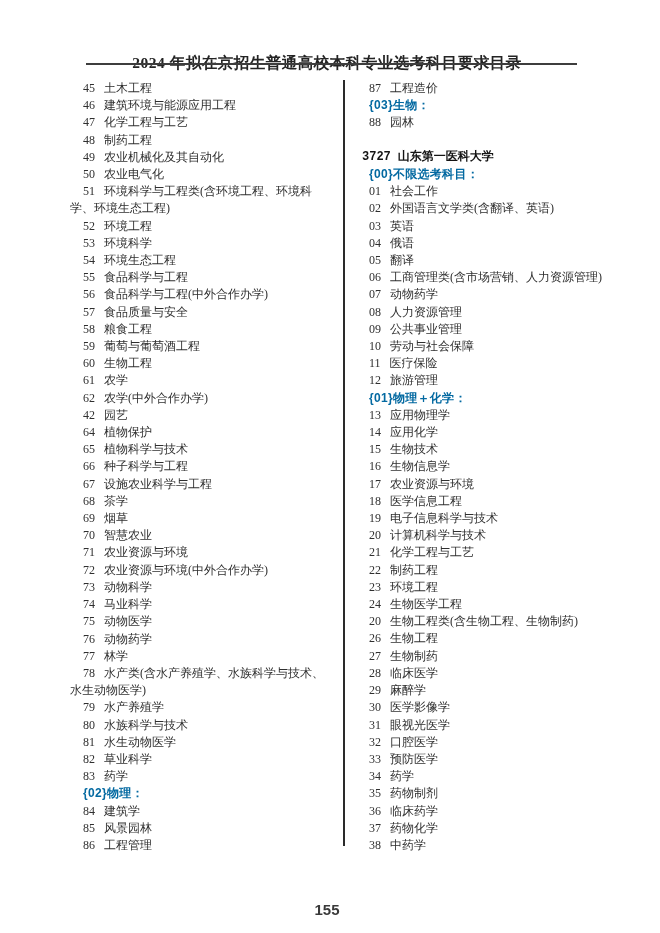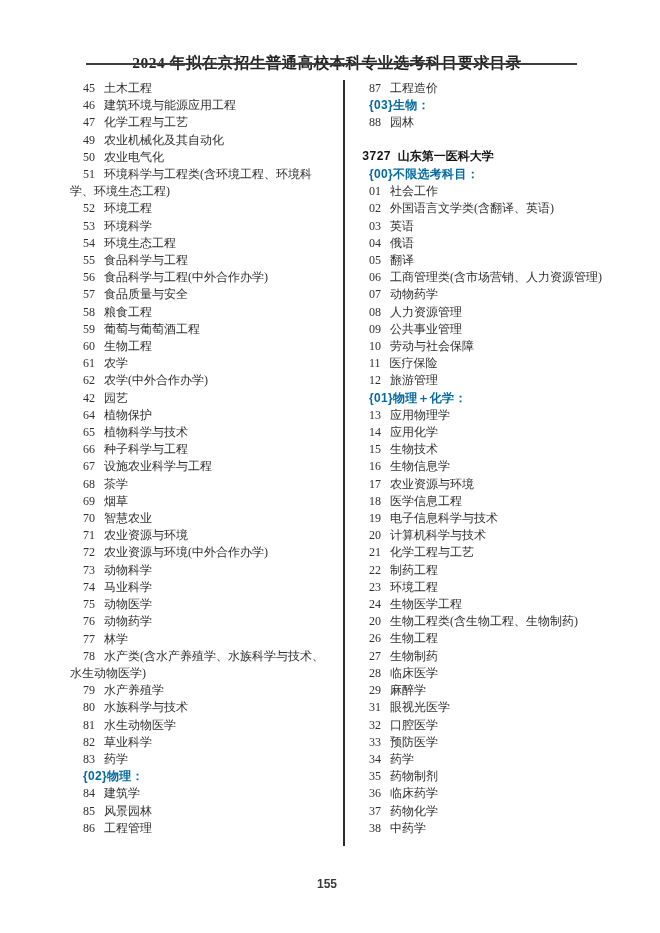--- a/index.html
+++ b/index.html
@@ -58,40 +58,41 @@
   .line.school {
     font-family: Liberation Mono, monospace;
     font-weight: 700;
     color: #141414;
     text-indent: 6px;
   }
   .line.school .num { margin-right: 7px; }
   .line.blank { height: 17.2px; }
   .page-number {
     position: absolute;
-    top: 877px; left: 0; width: 654px;
+    top: 901px; left: 0; width: 654px;
     text-align: center;
     font-family: "Liberation Sans", "DejaVu Sans", sans-serif;
-    font-size: 12px;
+    font-size: 15px;
     font-weight: 600;
     color: #3a3a3a;
   }
 </style>
 </head>
 <body>
 
 <div class="page">
   <h1 class="title">2024 年拟在京招生普通高校本科专业选考科目要求目录</h1>
   <div class="title-rule"></div>
 
   <div class="columns">
     <section class="col">
         <p class="line item"><span class="num">45</span><span class="txt">土木工程</span></p>
         <p class="line item"><span class="num">46</span><span class="txt">建筑环境与能源应用工程</span></p>
         <p class="line item"><span class="num">47</span><span class="txt">化学工程与工艺</span></p>
+        <p class="line item"><span class="num">48</span><span class="txt">制药工程</span></p>
         <p class="line item"><span class="num">49</span><span class="txt">农业机械化及其自动化</span></p>
         <p class="line item"><span class="num">50</span><span class="txt">农业电气化</span></p>
         <p class="line item"><span class="num">51</span><span class="txt">环境科学与工程类(含环境工程、环境科学、环境生态工程)</span></p>
         <p class="line item"><span class="num">52</span><span class="txt">环境工程</span></p>
         <p class="line item"><span class="num">53</span><span class="txt">环境科学</span></p>
         <p class="line item"><span class="num">54</span><span class="txt">环境生态工程</span></p>
         <p class="line item"><span class="num">55</span><span class="txt">食品科学与工程</span></p>
         <p class="line item"><span class="num">56</span><span class="txt">食品科学与工程(中外合作办学)</span></p>
         <p class="line item"><span class="num">57</span><span class="txt">食品质量与安全</span></p>
         <p class="line item"><span class="num">58</span><span class="txt">粮食工程</span></p>
@@ -156,20 +157,21 @@
         <p class="line item"><span class="num">20</span><span class="txt">计算机科学与技术</span></p>
         <p class="line item"><span class="num">21</span><span class="txt">化学工程与工艺</span></p>
         <p class="line item"><span class="num">22</span><span class="txt">制药工程</span></p>
         <p class="line item"><span class="num">23</span><span class="txt">环境工程</span></p>
         <p class="line item"><span class="num">24</span><span class="txt">生物医学工程</span></p>
         <p class="line item"><span class="num">20</span><span class="txt">生物工程类(含生物工程、生物制药)</span></p>
         <p class="line item"><span class="num">26</span><span class="txt">生物工程</span></p>
         <p class="line item"><span class="num">27</span><span class="txt">生物制药</span></p>
         <p class="line item"><span class="num">28</span><span class="txt">临床医学</span></p>
         <p class="line item"><span class="num">29</span><span class="txt">麻醉学</span></p>
+        <p class="line item"><span class="num">30</span><span class="txt">医学影像学</span></p>
         <p class="line item"><span class="num">31</span><span class="txt">眼视光医学</span></p>
         <p class="line item"><span class="num">32</span><span class="txt">口腔医学</span></p>
         <p class="line item"><span class="num">33</span><span class="txt">预防医学</span></p>
         <p class="line item"><span class="num">34</span><span class="txt">药学</span></p>
         <p class="line item"><span class="num">35</span><span class="txt">药物制剂</span></p>
         <p class="line item"><span class="num">36</span><span class="txt">临床药学</span></p>
         <p class="line item"><span class="num">37</span><span class="txt">药物化学</span></p>
         <p class="line item"><span class="num">38</span><span class="txt">中药学</span></p>
       </section>
   </div>

